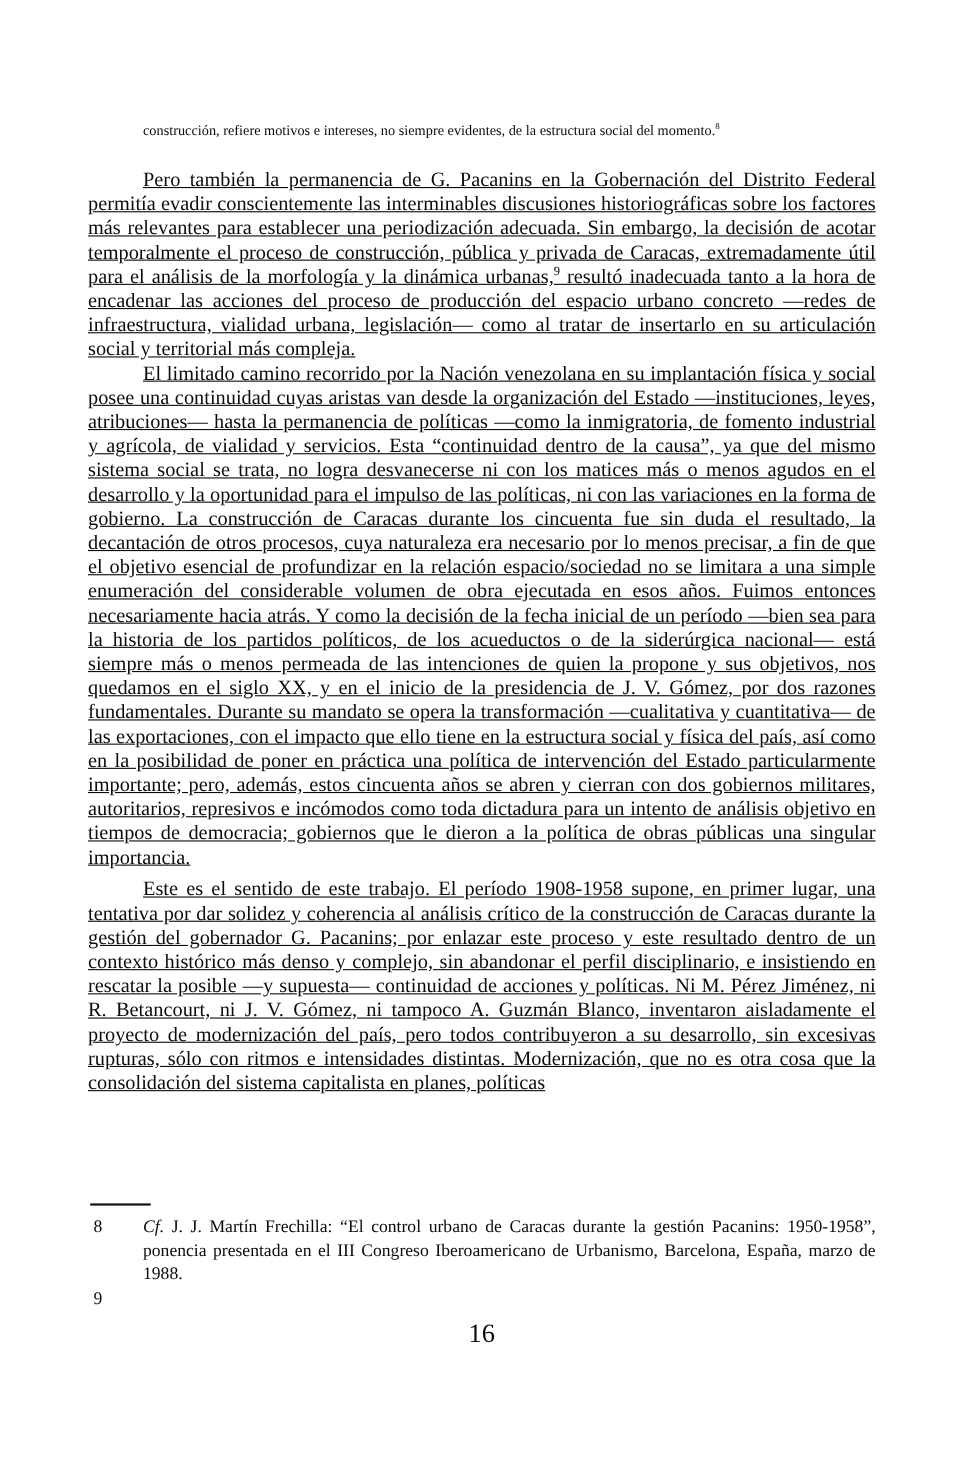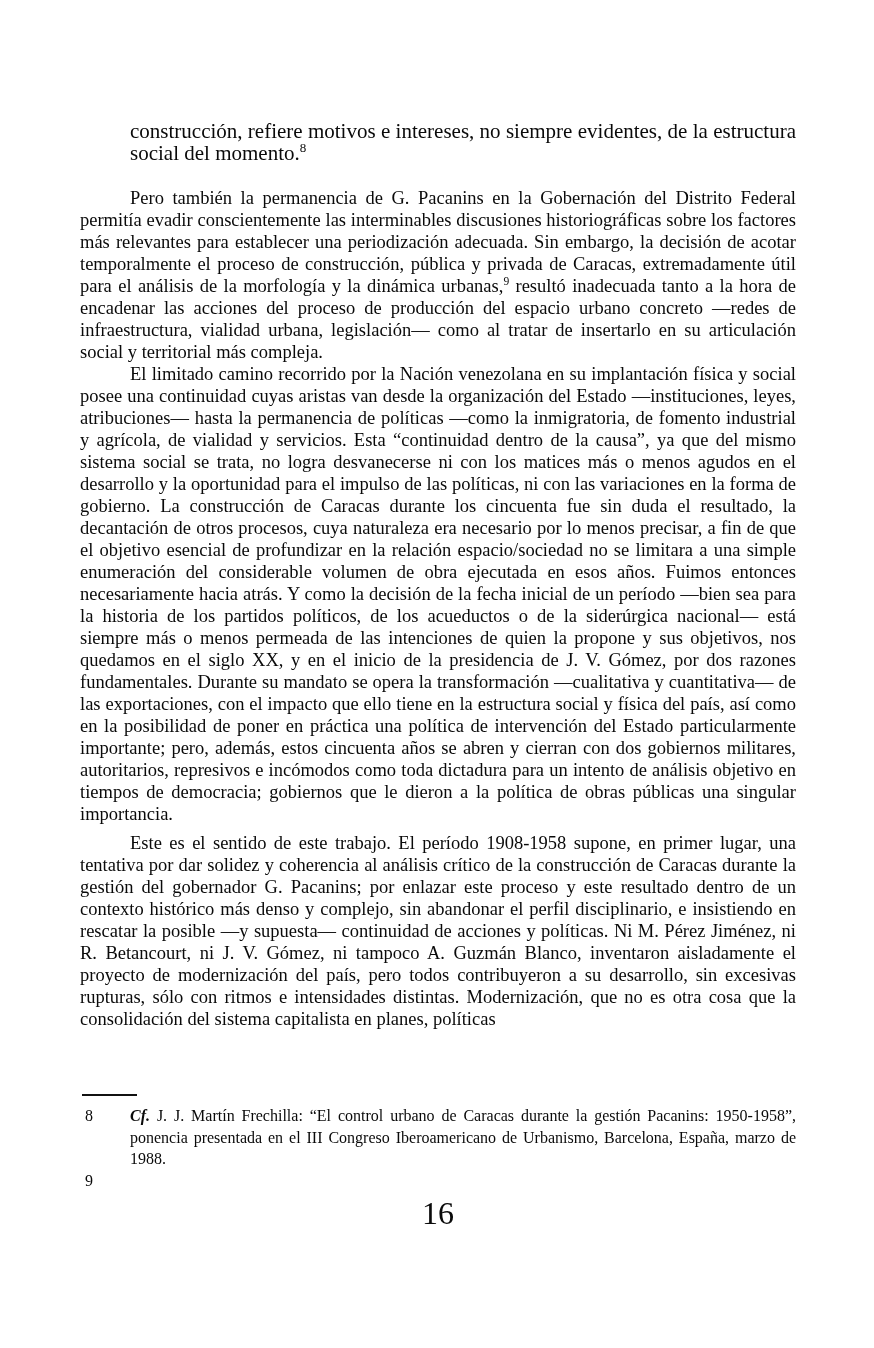--- a/index.html
+++ b/index.html
@@ -16,32 +16,33 @@
     font-family: "Liberation Serif", "DejaVu Serif", serif;
     overflow: hidden;
   }
   .content {
     position: absolute;
     left: 80px;
     top: 108px;
     width: 716px;
   }
   .quote {
-    margin: 12px 0 23px 0;
+    margin: 0 0 23px 0;
     padding-left: 50px;
-    font-size: 21px;
+    font-size: 13px;
     line-height: 22px;
     text-align: justify;
   }
   .body-par {
     margin: 0;
     font-size: 18.5px;
     line-height: 22px;
     text-align: justify;
     text-indent: 50px;
+    text-decoration: underline;
   }
   .body-par.spaced {
     margin-top: 7px;
   }
   sup.fnref {
     font-size: 62%;
     vertical-align: super;
     line-height: 0;
   }
   .footnotes {
@@ -63,29 +64,28 @@
     padding-left: 50px;
     text-align: justify;
   }
   .fn-num {
     position: absolute;
     left: 5px;
     top: 0;
   }
   .fn i {
     font-style: italic;
-    font-weight: bold;
   }
   .page-number {
     position: absolute;
     top: 1198px;
     left: 80px;
     width: 716px;
     text-align: center;
-    font-size: 32px;
+    font-size: 24px;
     line-height: 30px;
   }
 </style>
 </head>
 <body>
 
 <div class="page">
 
   <div class="content">
 

